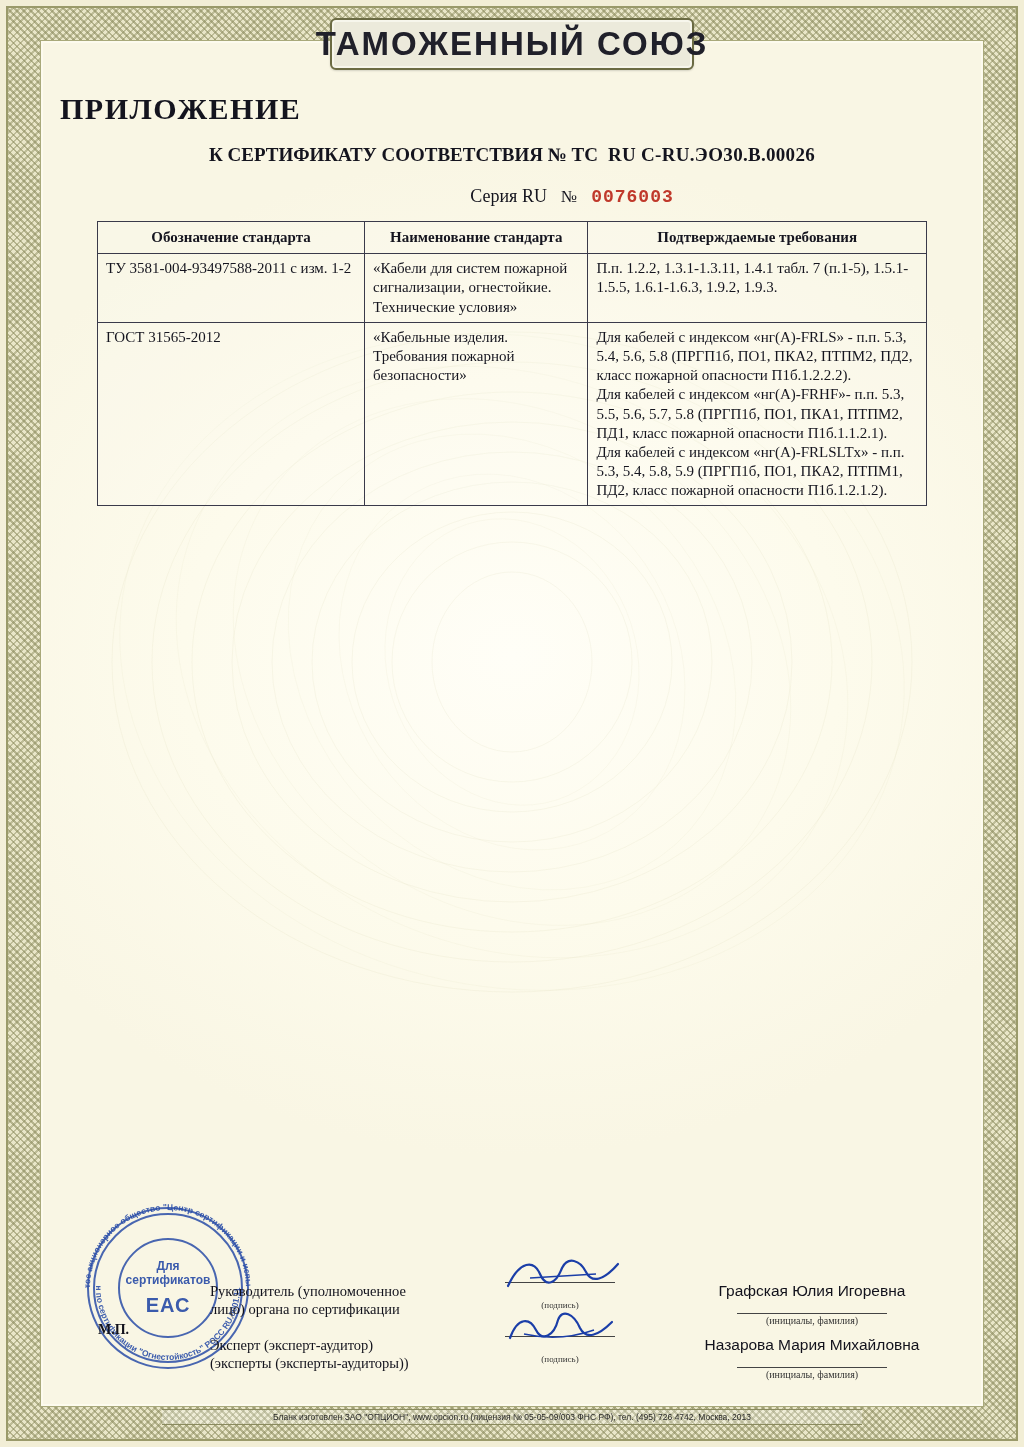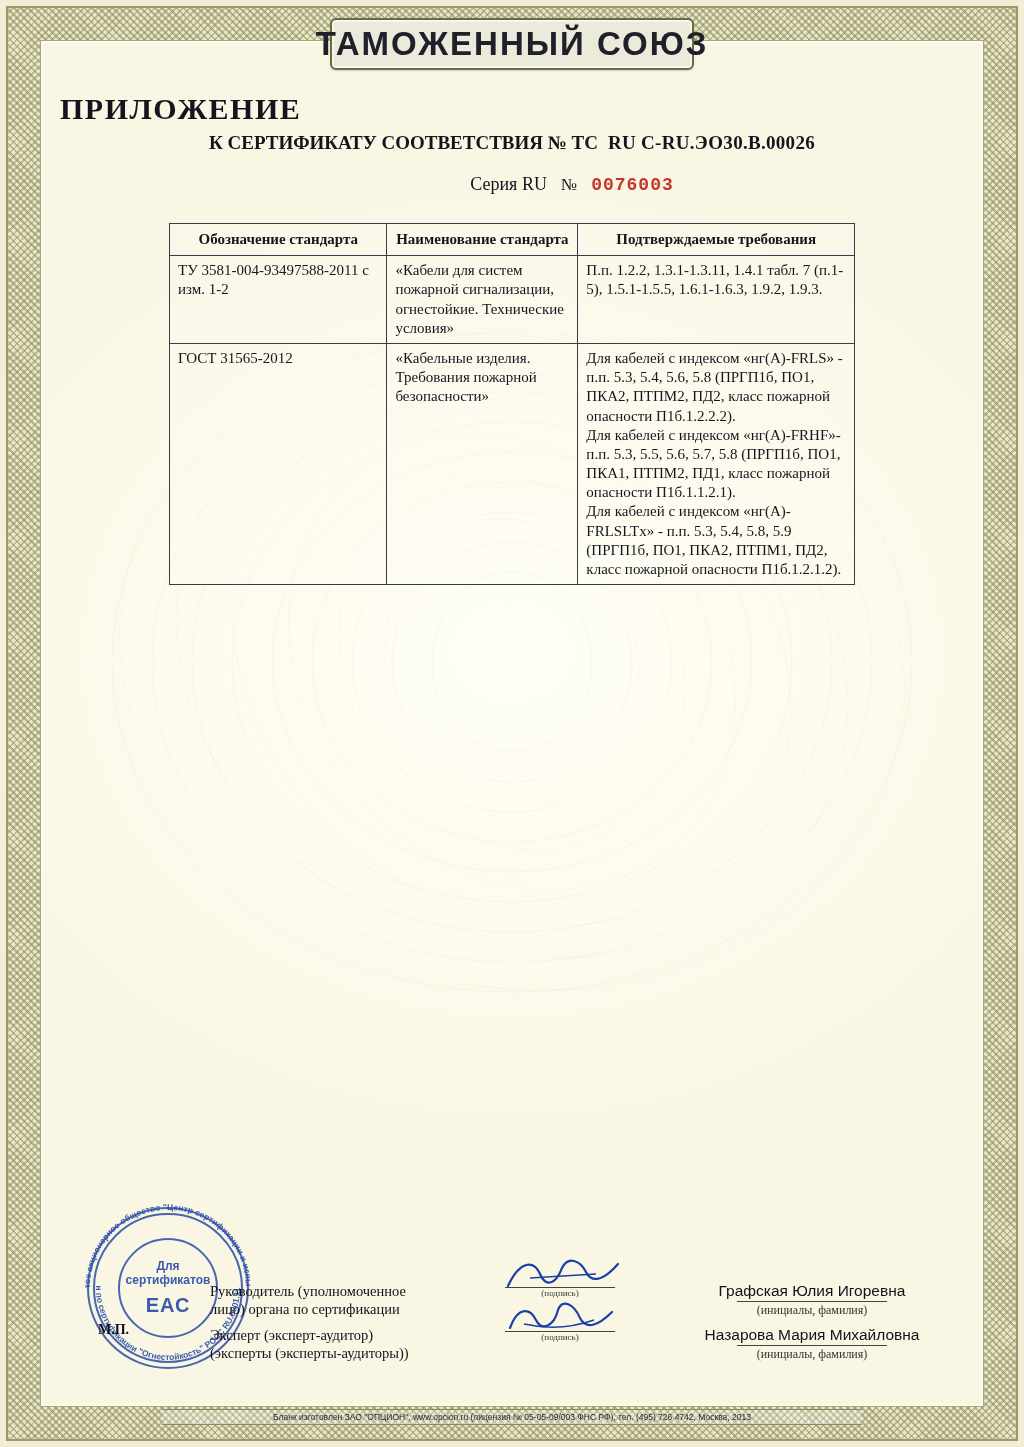--- a/index.html
+++ b/index.html
@@ -85,21 +85,21 @@
     font-weight: bold;
     letter-spacing: 1.5px;
     color: #14141e;
     margin-top: 14px;
   }
   .subtitle-row {
     display: flex;
     justify-content: center;
     align-items: center;
     gap: 10px;
-    margin-top: 6px;
+    margin-top: 18px;
     font-size: 19px;
     font-weight: bold;
     color: #14141e;
   }
   .cert-number {
     font-size: 19px;
     font-weight: bold;
     letter-spacing: .3px;
   }
   .series-row {
@@ -127,22 +127,22 @@
     width: 94%;
     text-align: center;
     font-size: 16.5px;
     font-weight: bold;
     line-height: 1.45;
     color: #11111a;
   }
 
   
   table.std {
-    margin: 28px auto 0 auto;
-    width: 686px;
+    margin: 14px auto 0 auto;
+    width: 830px;
     border-collapse: collapse;
     background: rgba(255,255,255,0.12);
   }
   table.std th, table.std td {
     border: 1px solid #3a3a4a;
     vertical-align: top;
     padding: 5px 8px;
     font-size: 15px;
     line-height: 1.28;
     color: #15151f;
@@ -190,21 +190,21 @@
   .sig-mid {
     width: 200px;
     position: relative;
     text-align: center;
   }
   .sig-caption {
     font-size: 9px;
     color: #333;
     border-top: 1px solid #444;
     display: inline-block;
-    padding-top: 0;
+    padding-top: 17px;
     min-width: 110px;
   }
   .scribble {
     position: absolute;
     left: 40px;
     top: -28px;
     width: 130px;
     height: 40px;
     color: #1b3ea8;
   }
@@ -212,27 +212,27 @@
   .sig-right {
     flex: 1;
     text-align: center;
   }
   .sig-name {
     font-size: 15.5px;
     color: #12121c;
     font-family: "Liberation Sans", sans-serif;
   }
   .sig-sub {
-    font-size: 12px;
+    font-size: 10px;
     color: #333;
     border-top: 1px solid #444;
     display: inline-block;
     padding-top: 1px;
     min-width: 150px;
-    margin-top: 1px;
+    margin-top: 13px;
   }
   .mp {
     position: absolute;
     left: 98px;
     top: 1322px;
     font-size: 14px;
     font-weight: bold;
     color: #12121c;
   }
 

